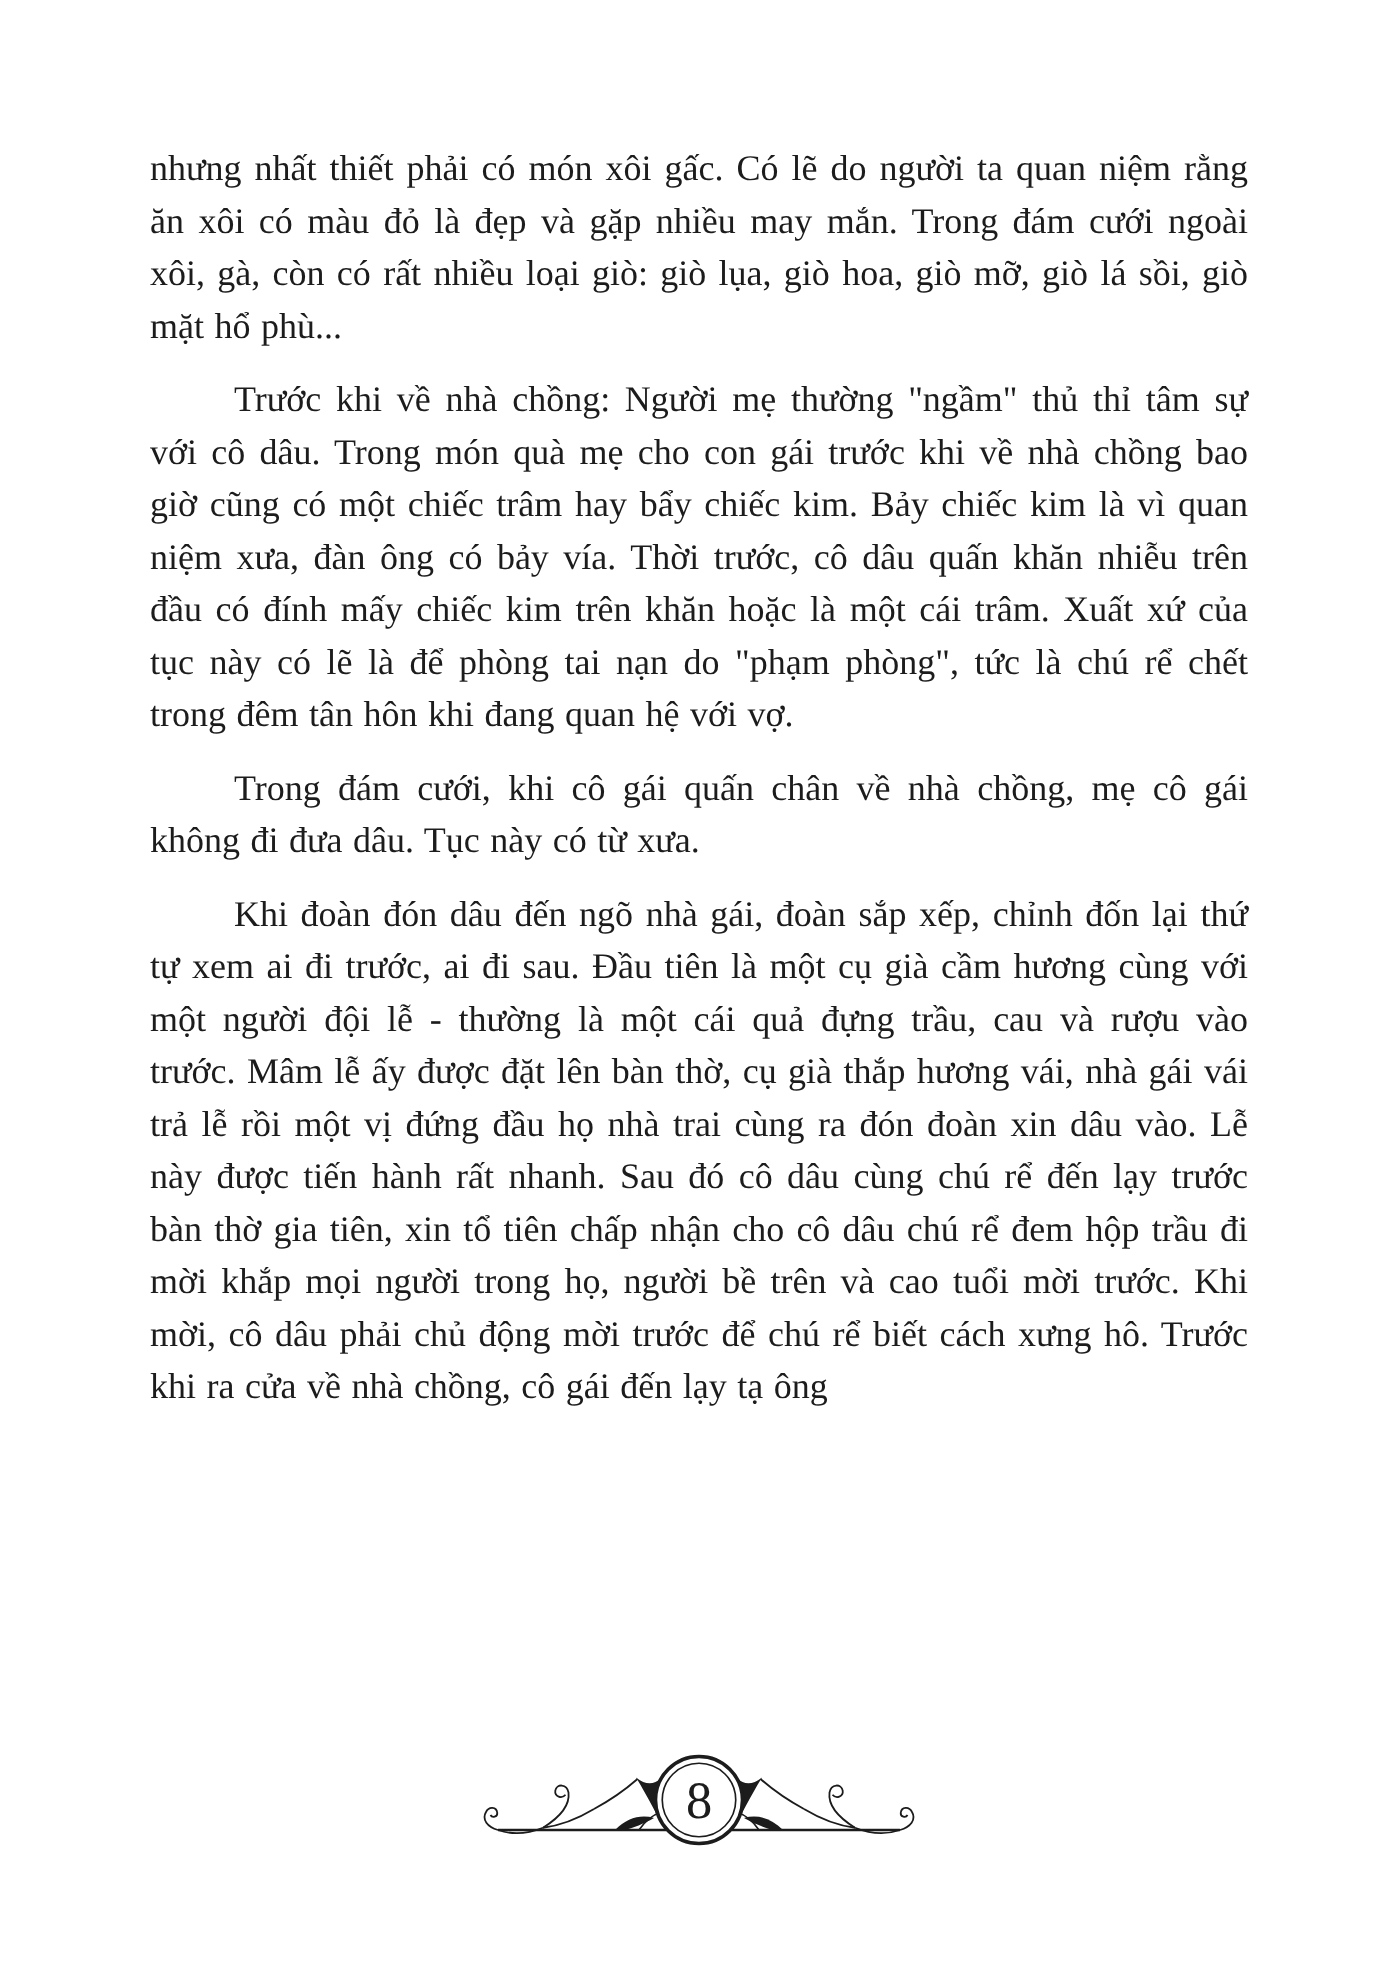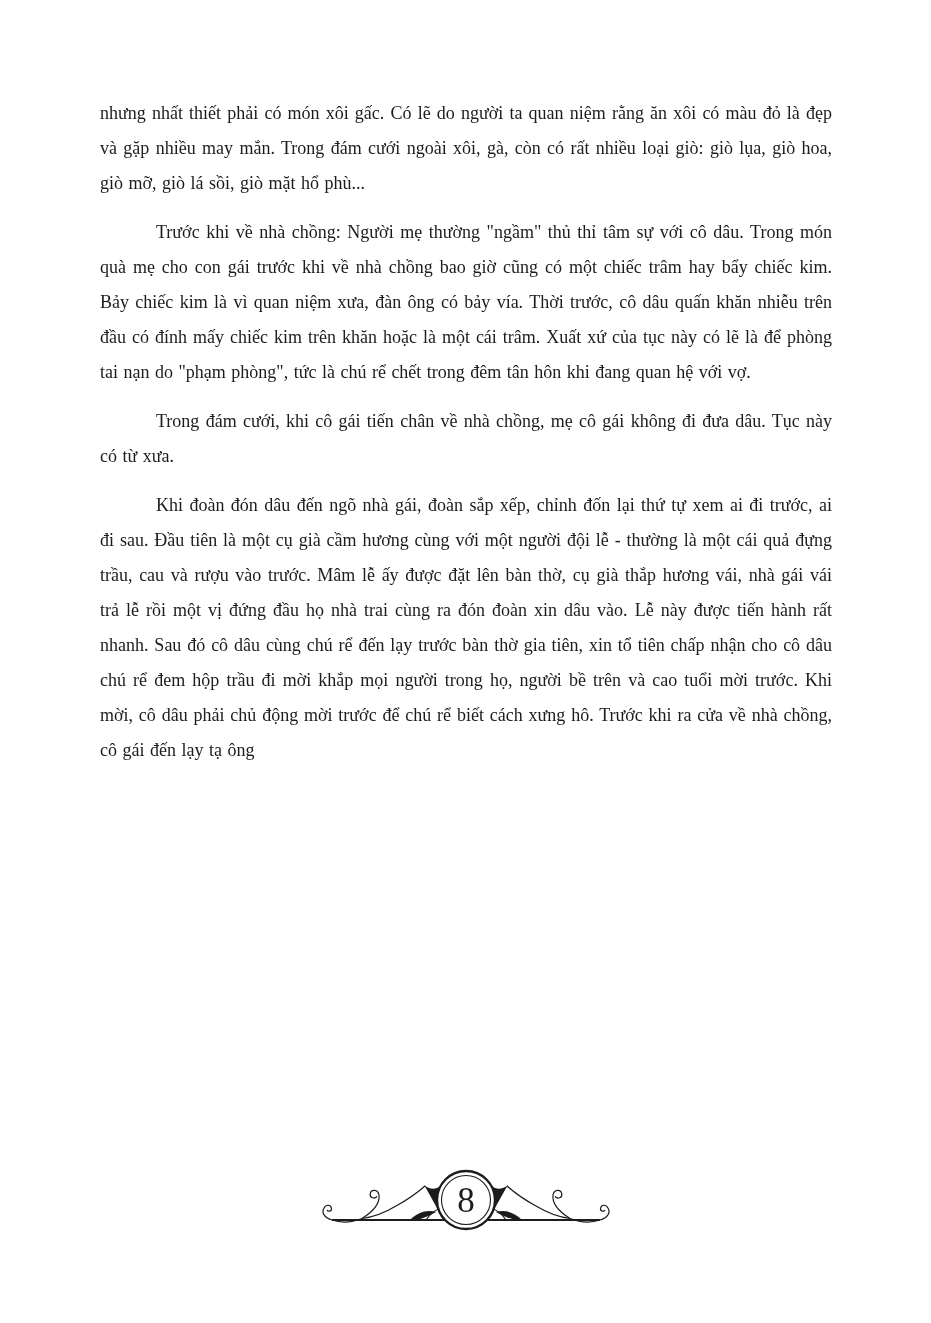--- a/index.html
+++ b/index.html
@@ -16,21 +16,21 @@
     font-family: "Liberation Serif", "DejaVu Serif", serif;
   }
   .text-block {
     position: absolute;
     left: 100px;
     top: 96px;
     width: 732px;
   }
   .text-block p {
     margin: 0 0 14px 0;
-    font-size: 18px;
+    font-size: 24px;
     line-height: 35px;
     color: #1c1c1c;
     text-align: justify;
     text-indent: 56px;
     word-spacing: 1px;
   }
   .text-block p.continuation {
     text-indent: 0;
   }
   .footer-ornament {
@@ -46,21 +46,21 @@
   }
 </style>
 </head>
 <body>
 
 <div class="page">
 
   <div class="text-block">
     <p class="continuation">nhưng nhất thiết phải có món xôi gấc. Có lẽ do người ta quan niệm rằng ăn xôi có màu đỏ là đẹp và gặp nhiều may mắn. Trong đám cưới ngoài xôi, gà, còn có rất nhiều loại giò: giò lụa, giò hoa, giò mỡ, giò lá sồi, giò mặt hổ phù...</p>
     <p>Trước khi về nhà chồng: Người mẹ thường "ngầm" thủ thỉ tâm sự với cô dâu. Trong món quà mẹ cho con gái trước khi về nhà chồng bao giờ cũng có một chiếc trâm hay bẩy chiếc kim. Bảy chiếc kim là vì quan niệm xưa, đàn ông có bảy vía. Thời trước, cô dâu quấn khăn nhiễu trên đầu có đính mấy chiếc kim trên khăn hoặc là một cái trâm. Xuất xứ của tục này có lẽ là để phòng tai nạn do "phạm phòng", tức là chú rể chết trong đêm tân hôn khi đang quan hệ với vợ.</p>
-    <p>Trong đám cưới, khi cô gái tiến chân về nhà chồng, mẹ cô gái không đi đưa dâu. Tục này có từ xưa.</p>
+    <p>Trong đám cưới, khi cô gái quấn chân về nhà chồng, mẹ cô gái không đi đưa dâu. Tục này có từ xưa.</p>
     <p>Khi đoàn đón dâu đến ngõ nhà gái, đoàn sắp xếp, chỉnh đốn lại thứ tự xem ai đi trước, ai đi sau. Đầu tiên là một cụ già cầm hương cùng với một người đội lễ - thường là một cái quả đựng trầu, cau và rượu vào trước. Mâm lễ ấy được đặt lên bàn thờ, cụ già thắp hương vái, nhà gái vái trả lễ rồi một vị đứng đầu họ nhà trai cùng ra đón đoàn xin dâu vào. Lễ này được tiến hành rất nhanh. Sau đó cô dâu cùng chú rể đến lạy trước bàn thờ gia tiên, xin tổ tiên chấp nhận cho cô dâu chú rể đem hộp trầu đi mời khắp mọi người trong họ, người bề trên và cao tuổi mời trước. Khi mời, cô dâu phải chủ động mời trước để chú rể biết cách xưng hô. Trước khi ra cửa về nhà chồng, cô gái đến lạy tạ ông</p>
   </div>
 
   <div class="footer-ornament">
     <svg viewBox="0 0 300 90" width="300" height="90" aria-hidden="true">
       <defs>
         <g id="fl" stroke="#1c1c1c" fill="none">
 
           <path d="M16,60 H128" stroke-width="1.8"></path>
 

